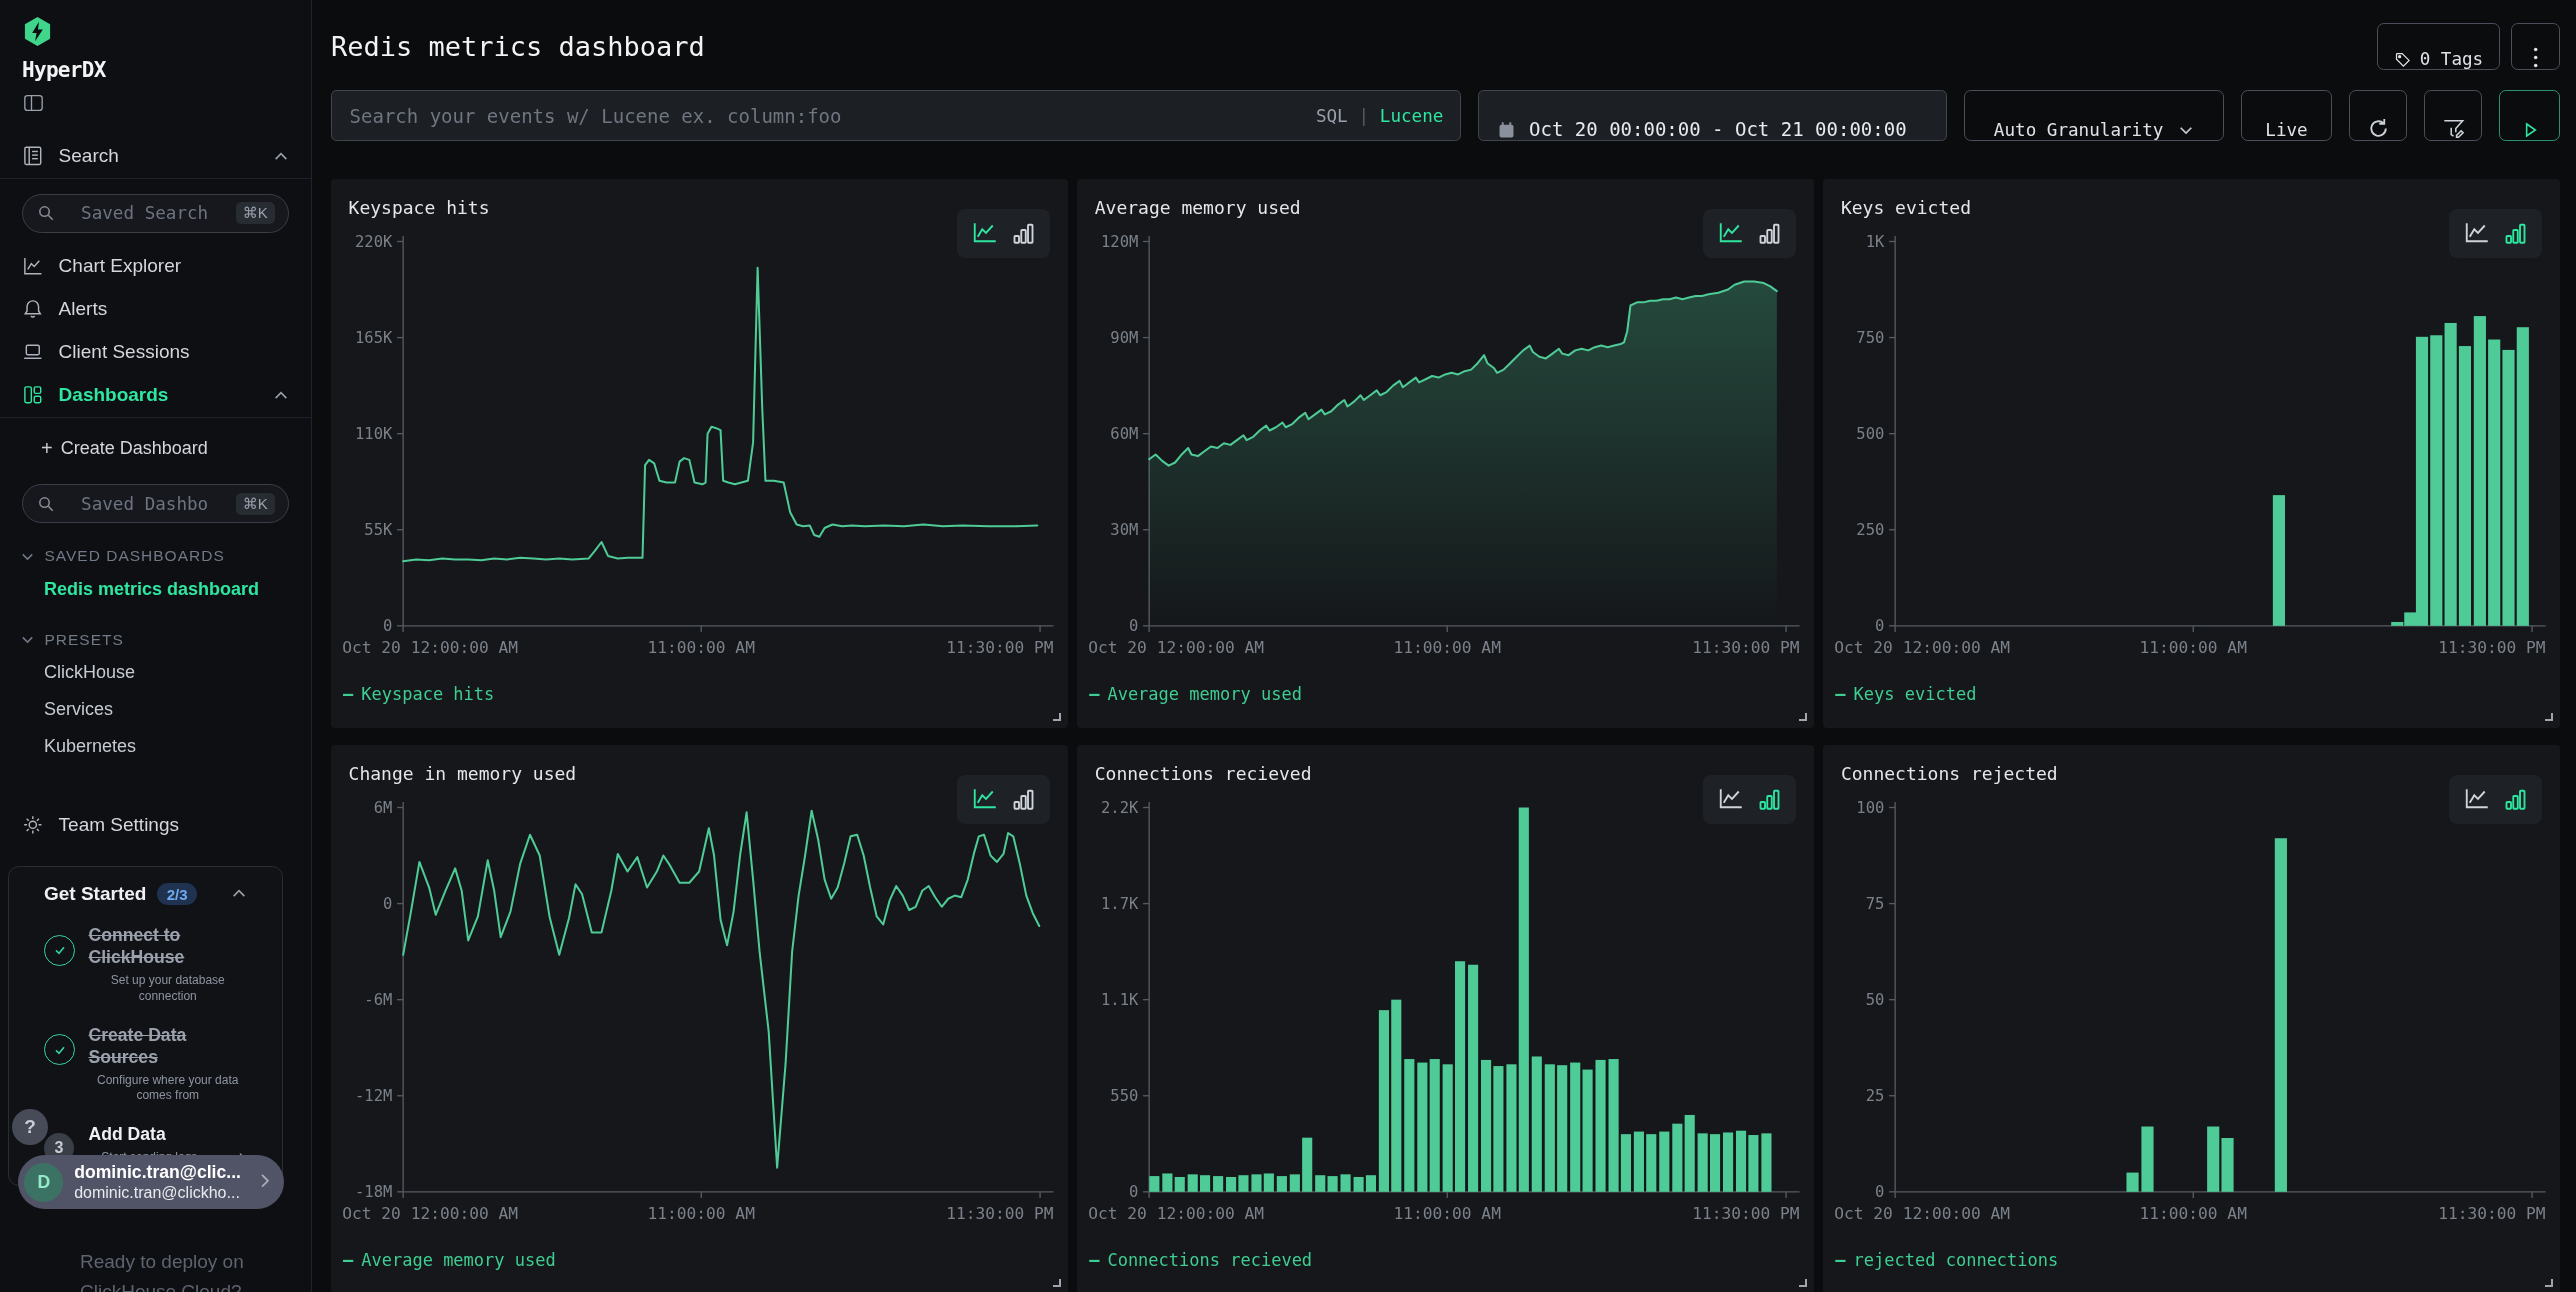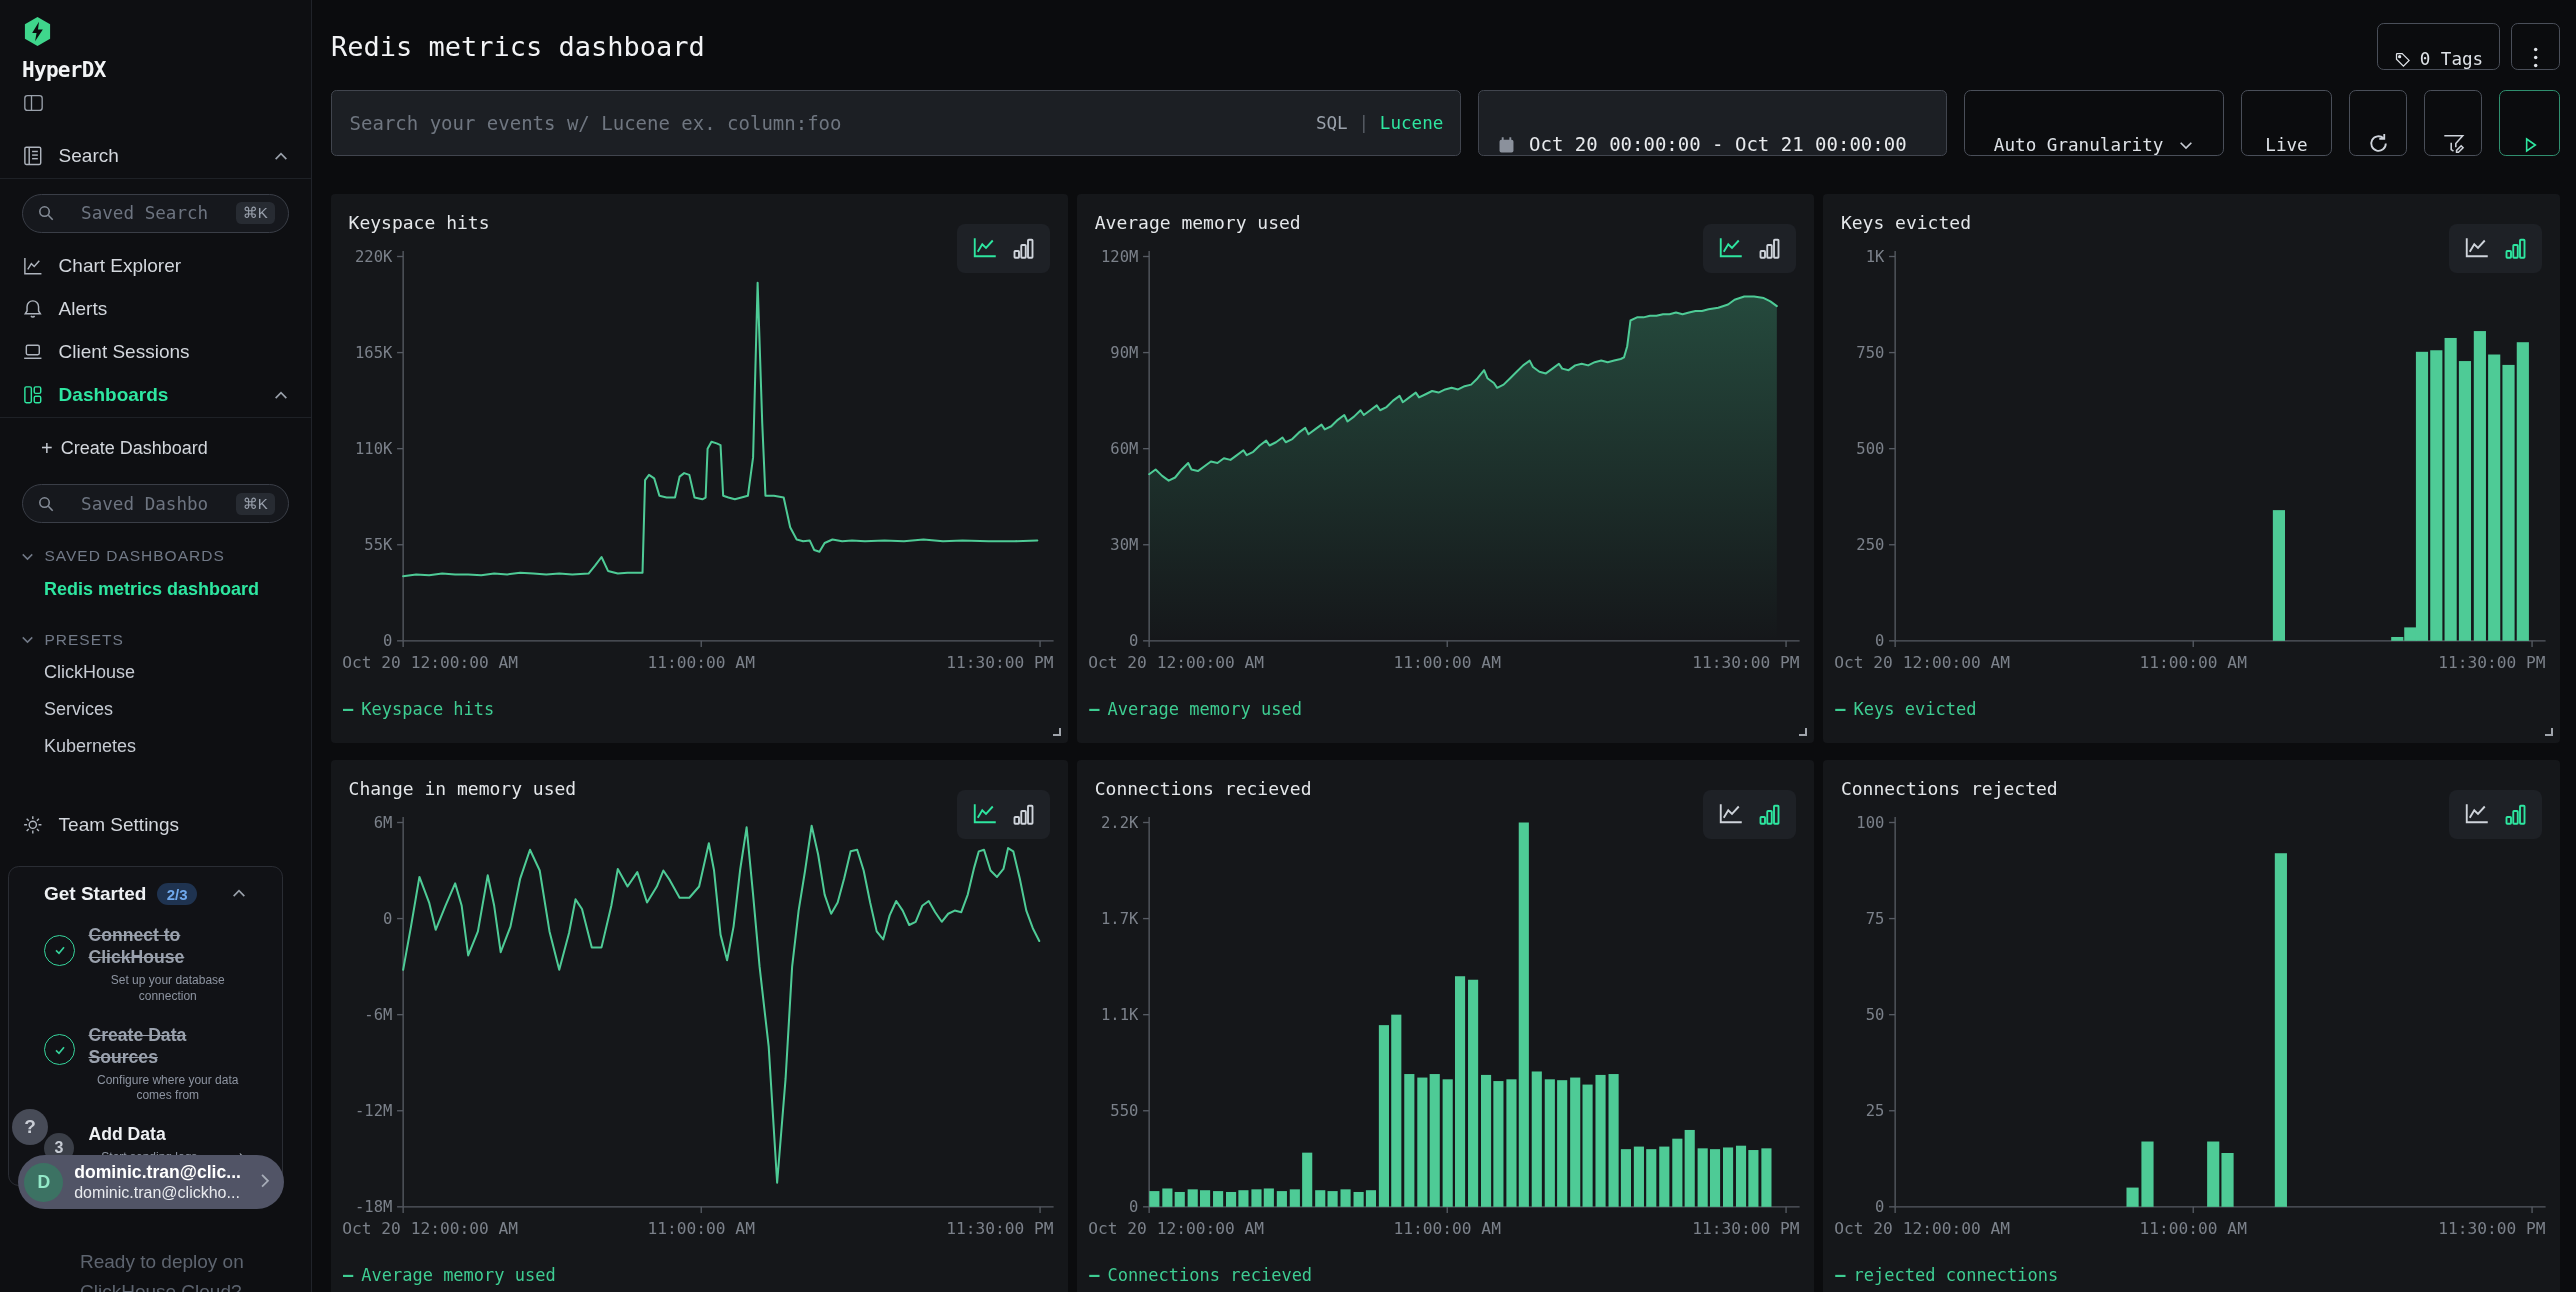--- a/index.html
+++ b/index.html
@@ -79,21 +79,21 @@
   .main { margin-left:312px; position:relative; height:1293px; }
   .title-row { display:flex; align-items:center; padding:23px 16px 0 19px; }
   .page-title { font-family:"DejaVu Sans Mono",monospace; font-size:27px; font-weight:500; color:#f2f3f5; }
   .tr-right { margin-left:auto; display:flex; gap:10.8px; }
   .btn { display:flex; align-items:flex-end; justify-content:center; gap:8px; background:transparent;
     border:0.7px solid #4a4f59; border-radius:6.8px; color:#dfe3e8; cursor:pointer;
     font-family:"DejaVu Sans Mono",monospace; font-size:17.6px; }
   .tags-btn { height:47px; padding:0 16px; }
   .kebab-btn { height:47px; width:49px; }
 
-  .toolbar { display:flex; gap:17px; margin:20px 16px 0 19px; height:66px; }
+  .toolbar { display:flex; gap:17px; margin:20px 16px 0 19px; height:51px; }
   .search-wrap { flex:1; position:relative; }
   .search-wrap input { width:100%; height:100%; background:var(--input-bg); border:0.7px solid var(--input-br);
     border-radius:5.4px; outline:none; padding:0 216px 0 17.6px; color:#dfe3e8;
     font-family:"DejaVu Sans Mono",monospace; font-size:19px; }
   .search-wrap input::placeholder { color:#6f7680; }
   .lang-toggle { position:absolute; right:17.6px; top:50%; transform:translateY(-50%); display:flex; gap:10.8px;
     font-family:"DejaVu Sans Mono",monospace; font-size:17.6px; align-items:center; }
   .lang-sql { color:#9aa1ab; cursor:pointer; }
   .lang-sep { color:#565b64; }
   .lang-lucene { color:var(--green); cursor:pointer; }

